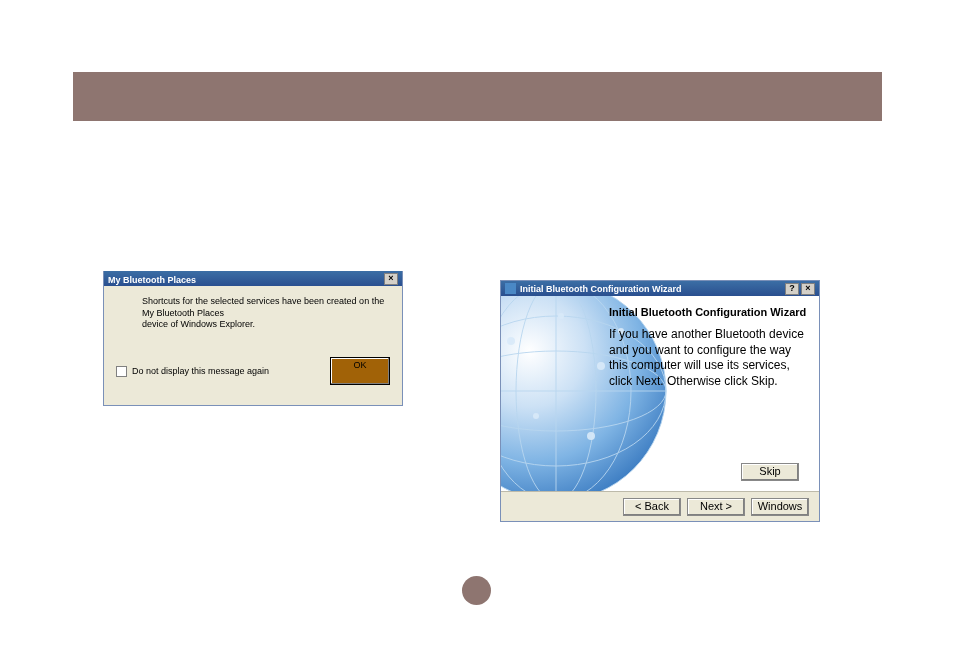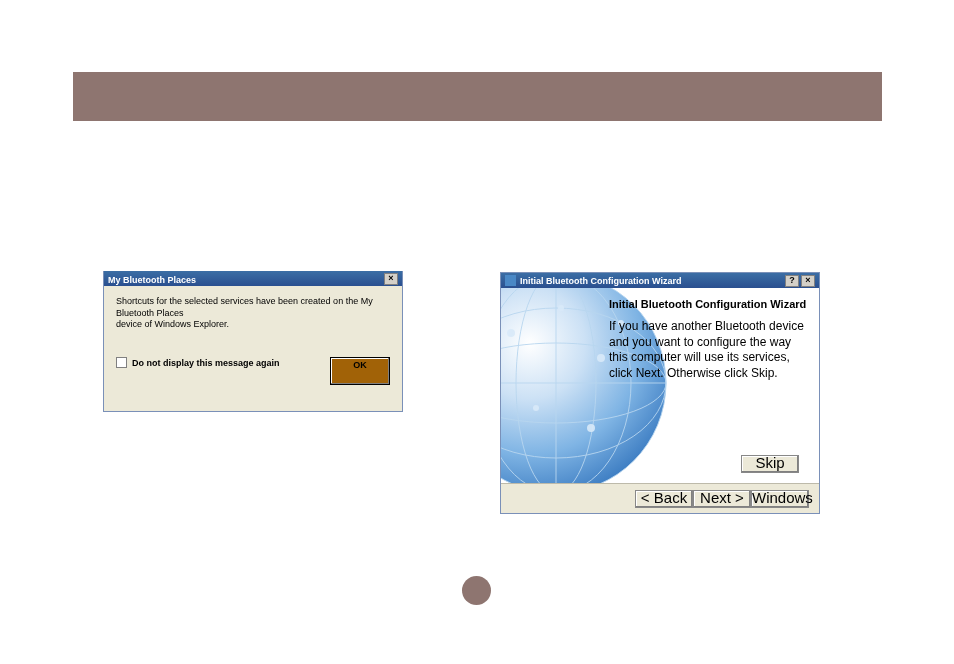--- a/index.html
+++ b/index.html
@@ -62,27 +62,27 @@
     font-weight: bold;
     cursor: pointer;
   }
   .dlg1-body {
     padding: 10px 12px 8px 12px;
     color: #000;
   }
   .dlg1-msg {
     line-height: 1.3;
     margin-bottom: 18px;
+    margin-left: 26px;
   }
   .dlg1-footer {
     display: flex;
-    align-items: flex-start;
+    align-items: center;
     justify-content: space-between;
-    padding: 0 12px 26px 12px;
-    font-weight: bold;
+    padding: 0 12px 20px 12px;
   }
   .dlg1-check-wrap {
     display: flex;
     align-items: center;
     gap: 5px;
     color: #000;
   }
   .dlg1-check {
     width: 11px;
     height: 11px;
@@ -97,21 +97,21 @@
     box-shadow: inset -1px -1px 0 #808080, inset 1px 1px 0 #fff;
     font-size: 9px;
     line-height: 14px;
     text-align: center;
     cursor: pointer;
   }
 
   
   .dlg2 {
     position: absolute;
-    top: 272px;
+    top: 280px;
     left: 500px;
     width: 320px;
     background: #ece9d8;
     border: 1px solid #7a90b8;
     font-size: 9px;
   }
   .dlg2-titlebar {
     height: 15px;
     background: linear-gradient(#3b6ea5, #2a4f8f);
     color: #fff;
@@ -184,31 +184,32 @@
     position: absolute;
     right: 20px;
     bottom: 10px;
   }
   .win-btn {
     width: 58px;
     height: 18px;
     background: #ece9d8;
     border: 1px solid #888;
     box-shadow: inset -1px -1px 0 #808080, inset 1px 1px 0 #fff;
-    font-size: 15px;
+    font-size: 11px;
     line-height: 14px;
     text-align: center;
     cursor: pointer;
   }
   .dlg2-footer {
     height: 30px;
     background: #ece9d8;
     display: flex;
     align-items: center;
     justify-content: flex-end;
+    gap: 6px;
     padding: 0 10px;
     border-top: 1px solid #bdbaaa;
   }
 </style>
 </head>
 <body>
 
 <div class="banner"></div>
 <div class="page-num"></div>
 

